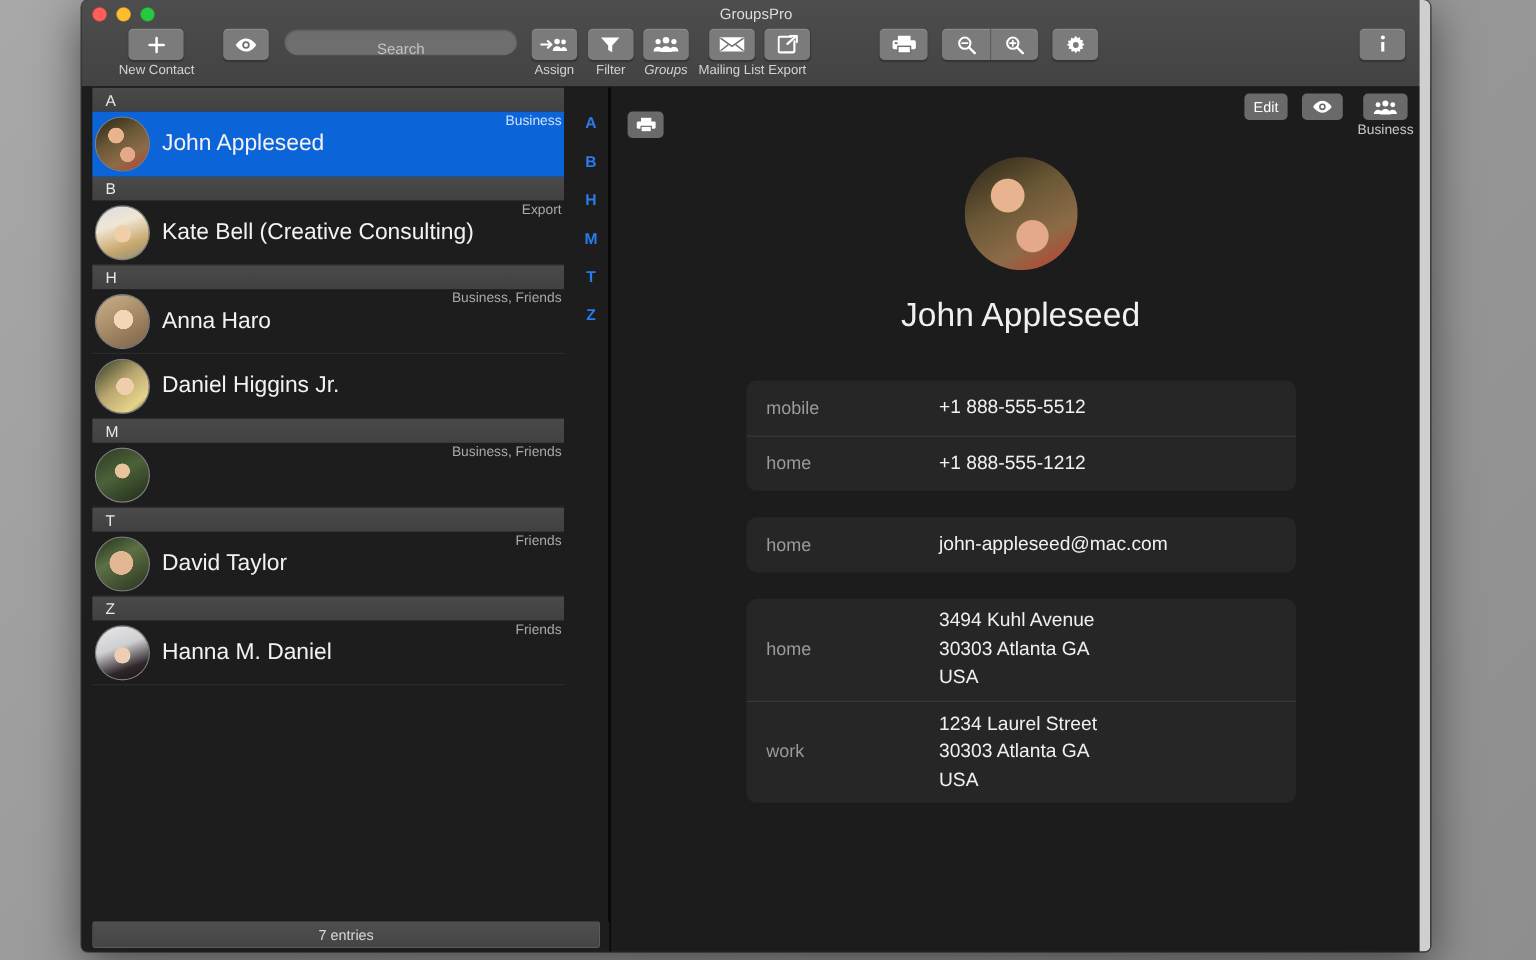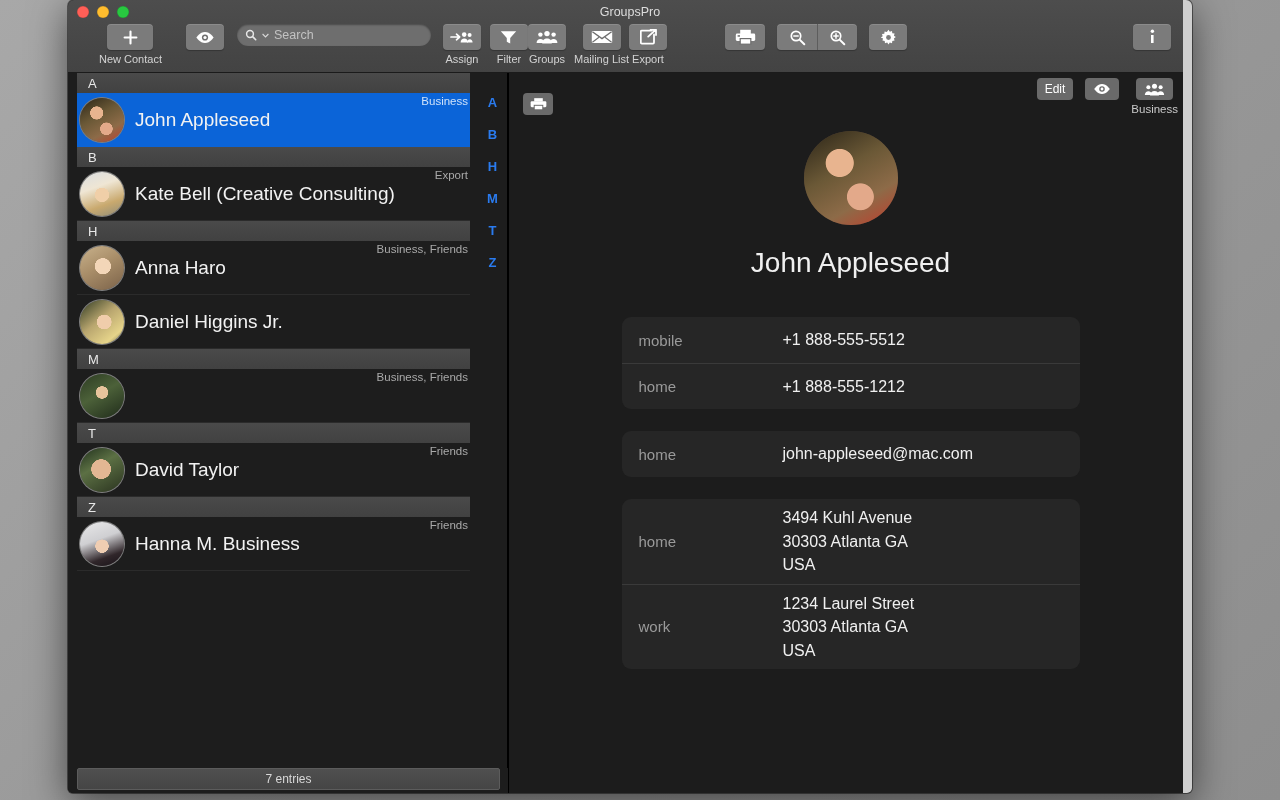--- a/index.html
+++ b/index.html
@@ -74,20 +74,21 @@
   .tb-btn svg { display: block; }
 
   
   .searchfield {
     height: 22px; width: 194px;
     background: #6e6e6e;
     border-radius: 11px;
     display: flex; align-items: center;
     padding: 0 8px; gap: 5px;
     box-shadow: inset 0 1px 2px rgba(0,0,0,.35);
+    flex-direction: column;
   }
   .searchfield .ph { font-size: 12.5px; color: #c2c2c2; }
 
   .tb-seg {
     height: 26px;
     background: #7b7b7b;
     border-radius: 4px;
     display: flex; align-items: stretch;
     box-shadow: inset 0 1px 0 rgba(255,255,255,.12), 0 1px 1px rgba(0,0,0,.25);
   }
@@ -321,21 +322,21 @@
 
         <div class="tb-item" style="margin-left:9px;">
           <div class="tb-btn" style="width:38px;">
             <svg width="17" height="15" viewBox="0 0 17 15">
                 <path d="M0.8 1.2h15.4L10.2 8v5.6L6.8 11.7V8z" fill="#fff"></path>
               </svg>
           </div>
           <div class="tb-label">Filter</div>
         </div>
 
-        <div class="tb-item" style="margin-left:0;">
+        <div class="tb-item" style="margin-left:8px;font-style:italic;">
           <div class="tb-btn" style="width:38px;">
             <svg width="22" height="14" viewBox="0 0 22 14">
               <circle cx="4.4" cy="4.6" r="2.2" fill="#fff"></circle>
                 <circle cx="17.6" cy="4.6" r="2.2" fill="#fff"></circle>
                 <circle cx="11" cy="3.6" r="2.7" fill="#fff"></circle>
               <path d="M0.6 13c0-2.4 1.7-4 3.8-4s3.8 1.6 3.8 4z" fill="#fff"></path>
               <path d="M13.8 13c0-2.4 1.7-4 3.8-4s3.8 1.6 3.8 4z" fill="#fff"></path>
               <path d="M6.2 13.4c0-2.9 2.1-4.9 4.8-4.9s4.8 2 4.8 4.9z" fill="#fff"></path>
             </svg>
           </div>
@@ -462,21 +463,21 @@
                   <span class="face f-david"></span>
                 </div>
                 <div class="name">David Taylor</div>
                 <div class="groups">Friends</div>
               </div>
               <div class="sec-header">Z</div>
               <div class="row">
                 <div class="av">
                   <span class="face f-hanna"></span>
                 </div>
-                <div class="name">Hanna M. Business</div>
+                <div class="name">Hanna M. Daniel</div>
                 <div class="groups">Friends</div>
               </div>
             </div>
           <div class="index-strip" id="index-strip">
               <span>A</span>
               <span>B</span>
               <span>H</span>
               <span>M</span>
               <span>T</span>
               <span>Z</span>

